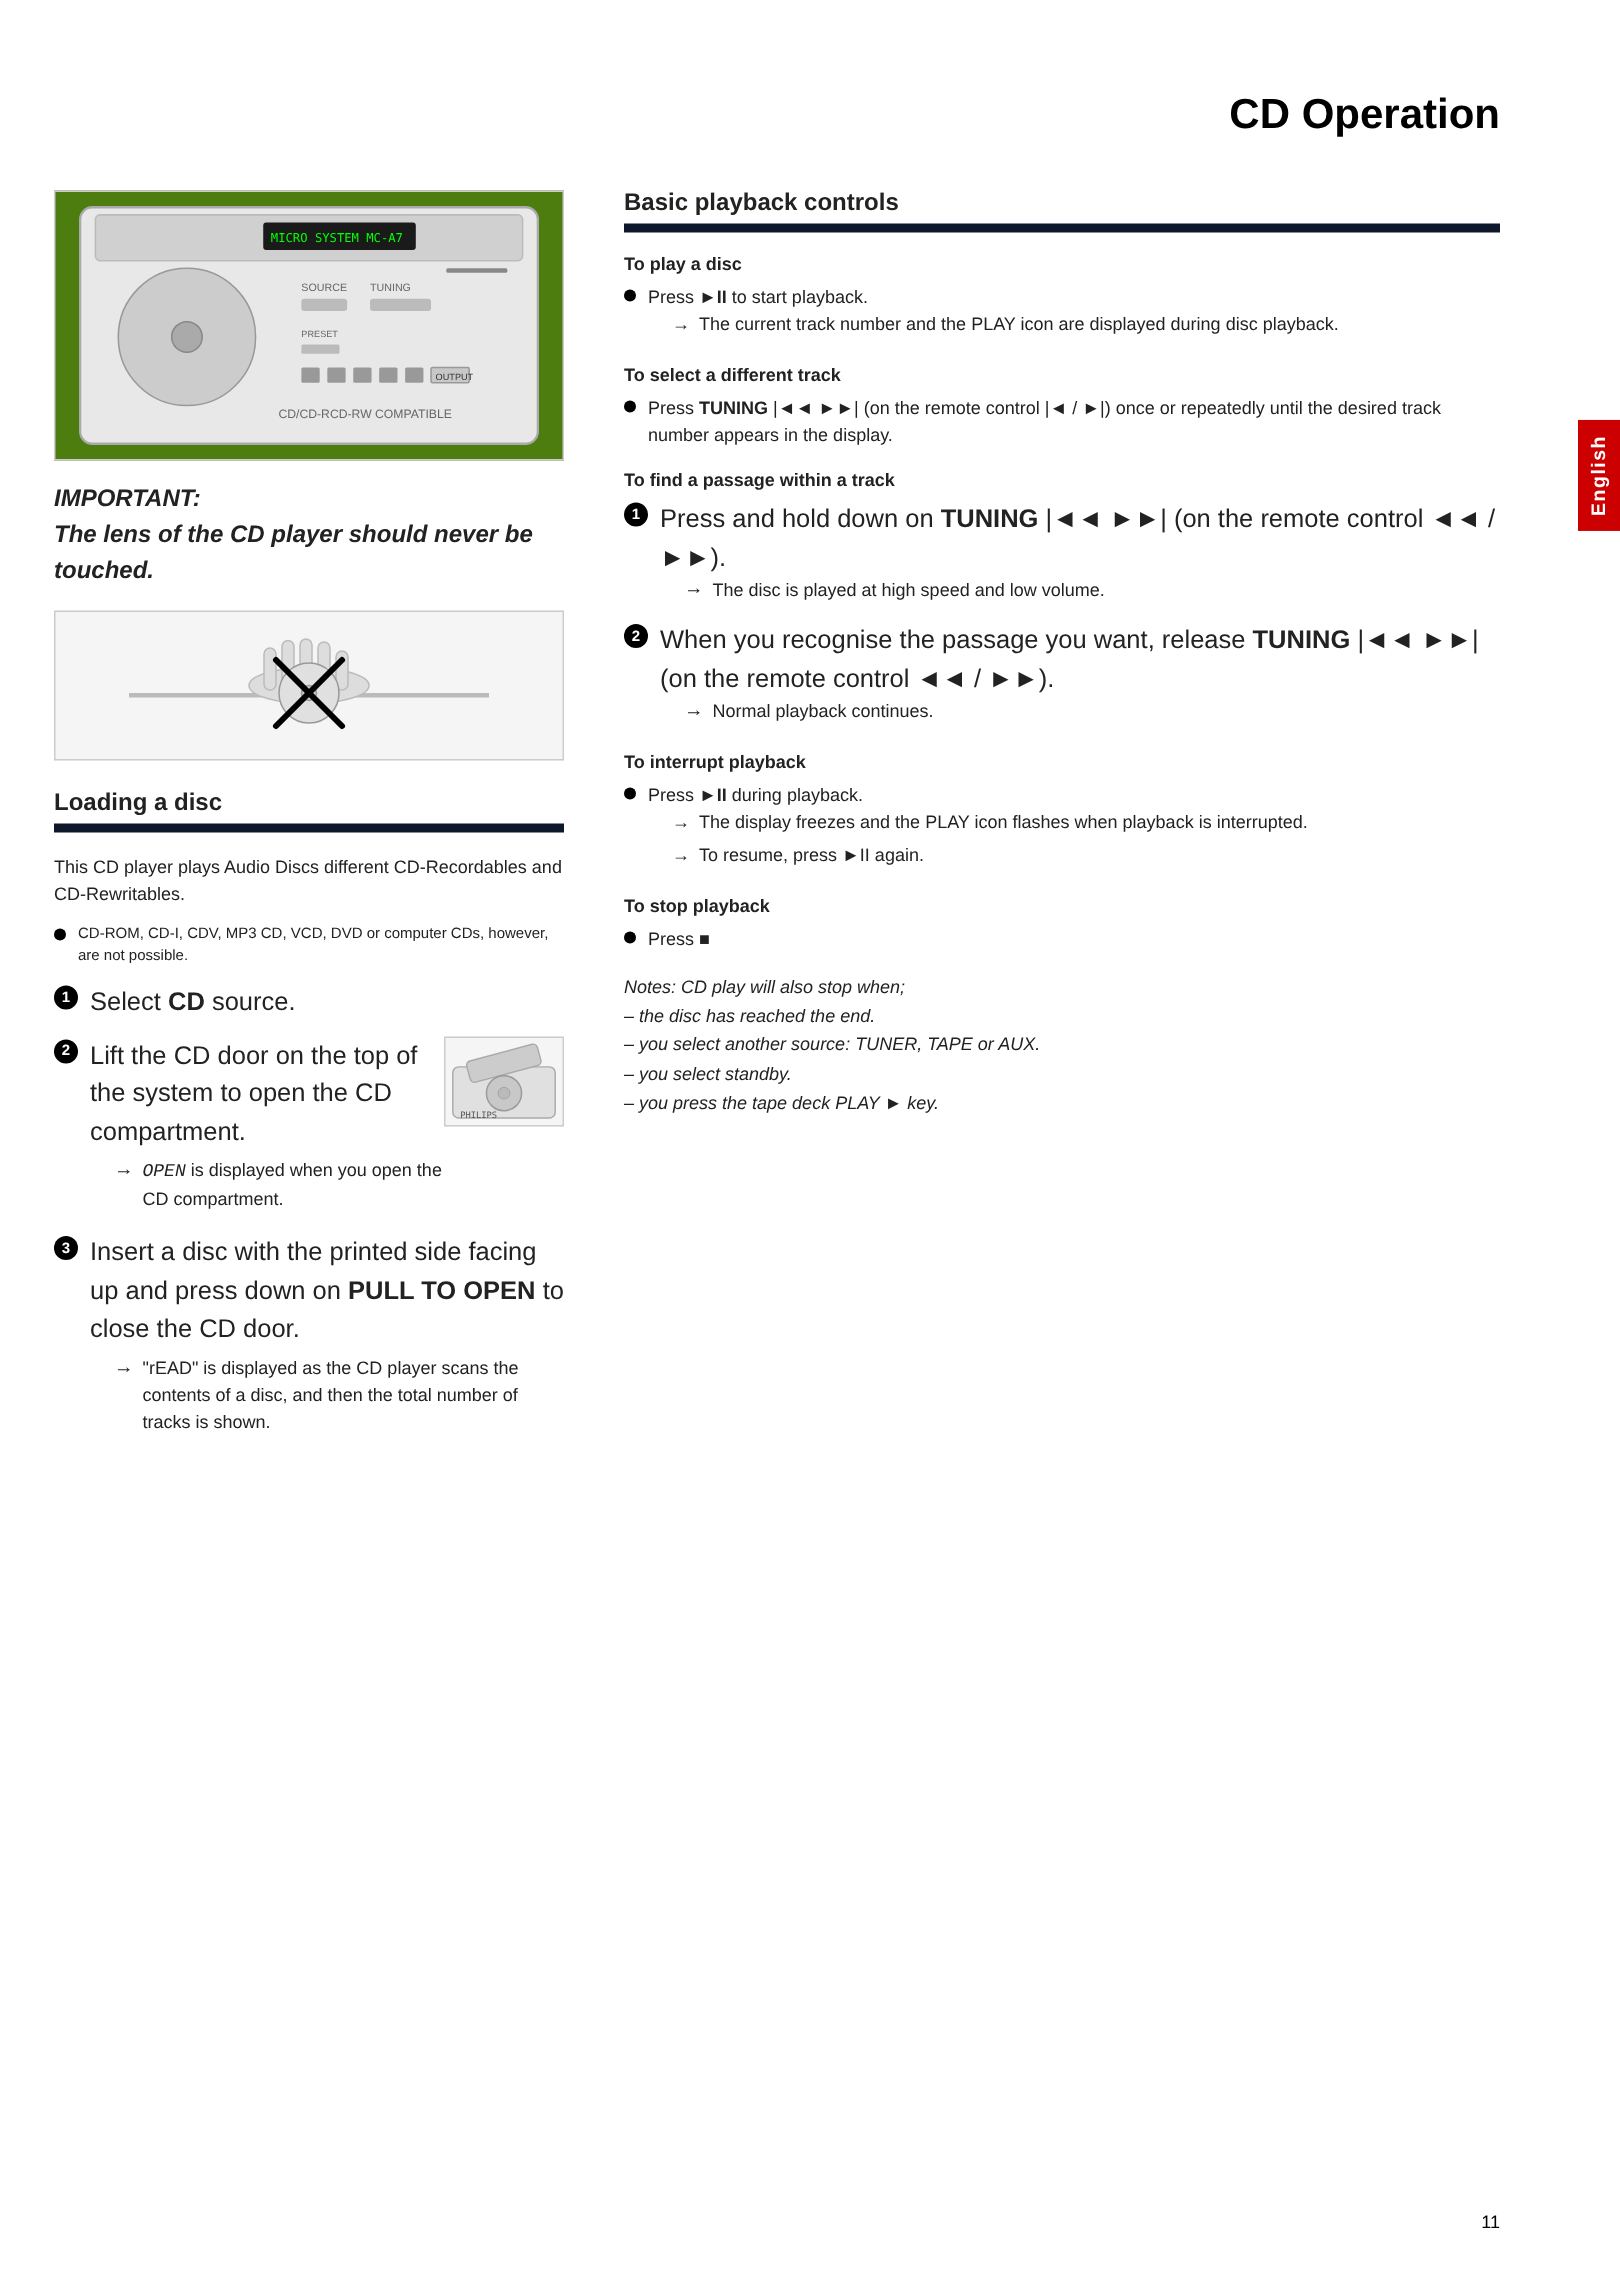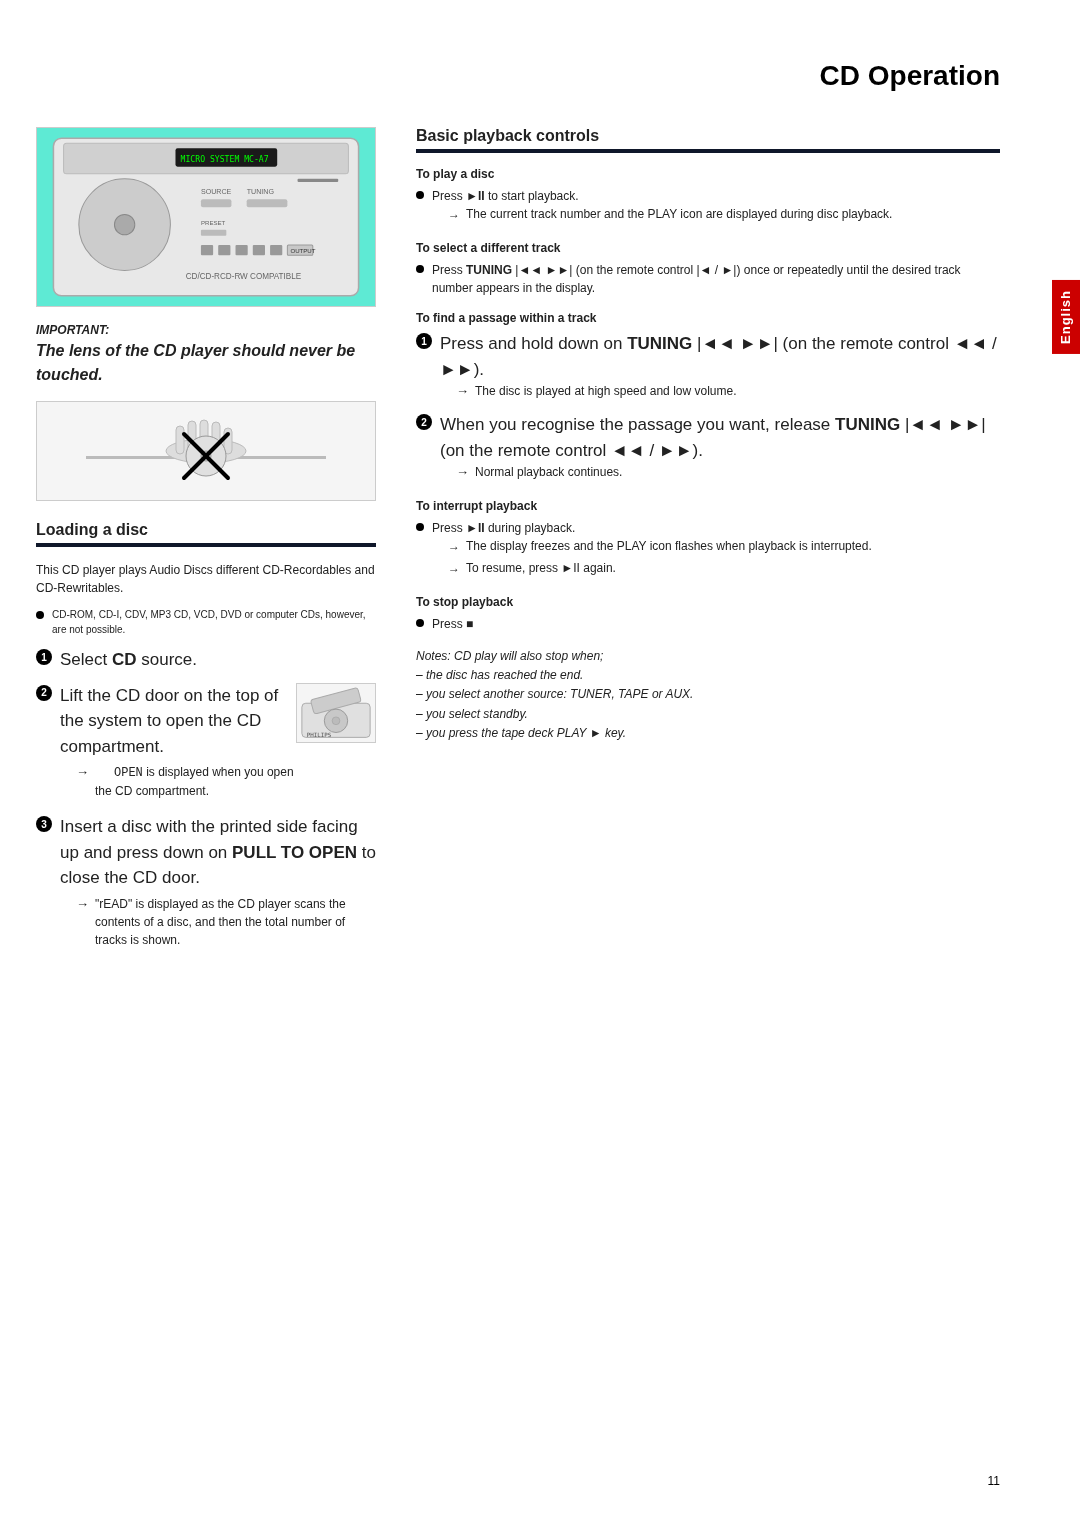--- a/index.html
+++ b/index.html
@@ -59,38 +59,38 @@
     }
 
     .right-col {
       flex: 1;
     }
 
     
     .section-heading {
       font-size: 16px;
       font-weight: bold;
-      border-bottom: 4px solid #0f172a;
+      border-bottom: 6px solid #0f172a;
       padding-bottom: 4px;
       margin-bottom: 14px;
     }
 
     .subsection-heading {
       font-size: 12px;
       font-weight: bold;
       margin-top: 14px;
       margin-bottom: 6px;
     }
 
     
     .device-image {
       width: 100%;
       height: 180px;
       border: 1px solid #ccc;
-      background: #5eead4;
+      background: #4d7c0f;
       margin-bottom: 14px;
       display: flex;
       align-items: center;
       justify-content: center;
       position: relative;
       overflow: hidden;
     }
 
     
     .cd-player-svg {
@@ -98,21 +98,21 @@
       height: 100%;
     }
 
     .important-box {
       margin-bottom: 14px;
     }
 
     .important-box .important-label {
       font-style: italic;
       font-weight: bold;
-      font-size: 12px;
+      font-size: 16px;
     }
 
     .important-box p {
       font-style: italic;
       font-weight: bold;
       font-size: 16px;
       line-height: 1.5;
     }
 
     
@@ -209,21 +209,21 @@
       align-items: center;
       justify-content: center;
     }
 
     
     .bold { font-weight: bold; }
 
     
     .mono {
       font-family: 'Courier New', monospace;
-      margin-left: 19px;
+      font-style: italic;
     }
 
     .right-col .bullet-list li {
       font-size: 12px;
     }
 
     .notes-section {
       margin-top: 14px;
       font-size: 12px;
     }

